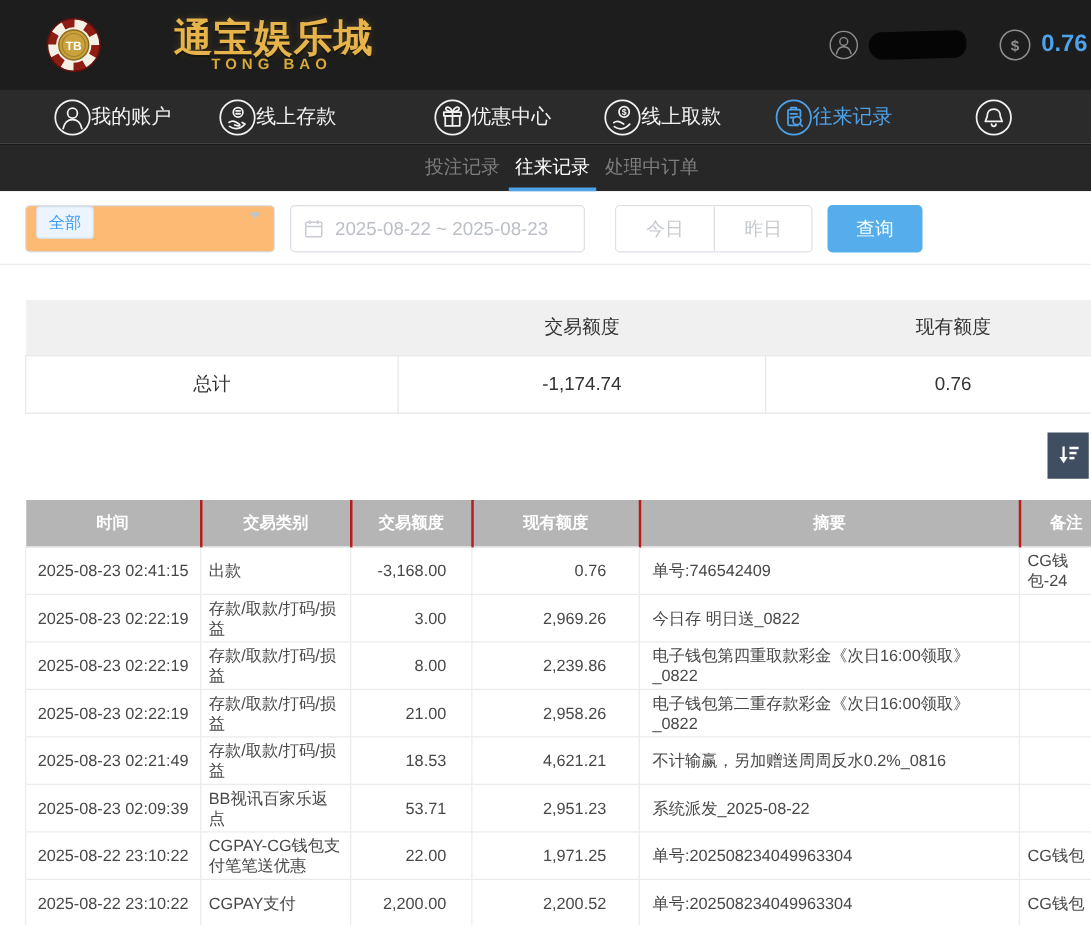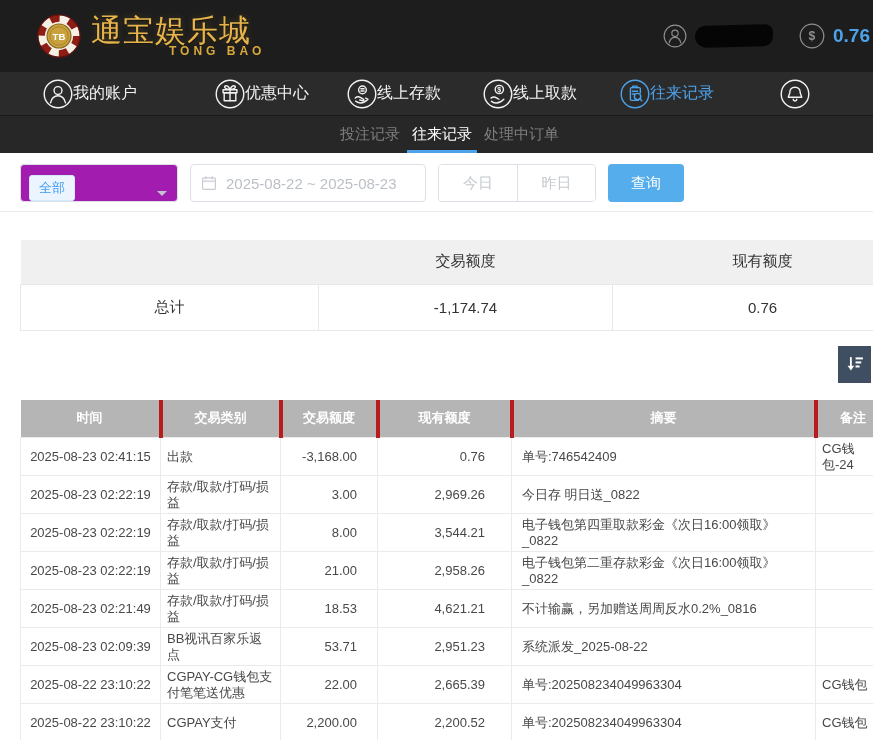--- a/index.html
+++ b/index.html
@@ -3,23 +3,23 @@
 <meta charset="utf-8">
 <style>
   * { margin:0; padding:0; box-sizing:border-box; }
   html,body { width:873px; height:740px; overflow:hidden; background:#fff;
     font-family:"Liberation Sans","DejaVu Sans",sans-serif; }
 
   
   .top-header { position:relative; height:72px; background:#1d1d1d;
     display:flex; align-items:center; padding-left:36px; }
   .logo { display:flex; align-items:center; gap:9px; cursor:pointer; }
-  .logo-text .logo-cn { font-size:31px; font-weight:normal; color:#e6b44a;
+  .logo-text .logo-cn { font-size:31px; font-weight:bold; color:#e6b44a;
     text-shadow:0 1px 2px rgba(0,0,0,.6), 0 0 6px rgba(230,180,74,.25);
-    letter-spacing:1px; line-height:34px; }
+    letter-spacing:1px; line-height:34px;margin-left:48px; }
   .logo-text .logo-sub { font-size:12px; font-weight:bold; letter-spacing:4px;
     color:#d8a83c; margin-top:-4px; margin-left:78px; }
   .header-right { position:absolute; left:663px; top:0; height:72px;
     display:flex; align-items:center; }
   .user-icon-wrap { color:#8f8f8f; display:flex; }
   .redacted { width:78px; height:22px; background:#050505;
     border-radius:12px 9px 11px 13px; margin-left:8px; transform:rotate(-1.5deg); }
   .dollar-icon-wrap { color:#8f8f8f; margin-left:26px; display:flex; }
   .balance-amount { color:#4da2ea; font-size:19px; font-weight:bold; margin-left:8px; }
   .balance-cur { color:#4da2ea; font-size:11px; font-weight:bold; margin-left:3px; margin-top:4px; }
@@ -39,32 +39,32 @@
     display:flex; align-items:stretch; gap:12px; padding-left:340px; }
   .tab { position:relative; color:#7f7f7f; font-size:15px; line-height:36px;
     white-space:nowrap; cursor:pointer; }
   .tab.active { color:#fff; }
   .tab.active::after { content:""; position:absolute; left:-5px; right:-5px;
     bottom:0; height:3px; background:#4da2ea; }
 
   
   .filter-bar { height:59px; padding:11px 0 0 20px; border-bottom:1px solid #ebebeb;
     display:flex; align-items:flex-start; background:#fff; }
-  .select-box { width:158px; height:38px; border:1px solid #dcdfe6; border-radius:4px;
-    display:flex; align-items:flex-end; justify-content:space-between;
-    padding:0 10px 0 8px; cursor:pointer; background:#a21caf; }
+  .select-box { width:200px; height:38px; border:1px solid #dcdfe6; border-radius:4px;
+    display:flex; align-items:flex-start; justify-content:space-between;
+    padding:0 10px 0 8px; cursor:pointer; background:#fdba74; }
   .type-tag { background:#ecf5ff; border:1px solid #d3e9fc; color:#3f9cf2;
     font-size:13px; padding:3px 9px; border-radius:3px; }
   .caret-down { width:0; height:0; border:5px solid transparent;
     border-top-color:#c0c4cc; margin-top:5px; }
   .date-box { width:236px; height:38px; border:1px solid #dcdfe6; border-radius:4px;
     margin-left:12px; display:flex; align-items:center; gap:9px; padding:0 10px;
     background:#fff; cursor:pointer; }
   .date-text { color:#bcc0c6; font-size:15px; white-space:nowrap; }
-  .quick-group { display:flex; margin-left:12px; border:1px solid #dcdfe6;
+  .quick-group { display:flex; margin-left:24px; border:1px solid #dcdfe6;
     border-radius:4px; overflow:hidden; height:38px; background:#fff; }
   .quick-btn { width:78px; border:none; background:#fff; color:#c5c9cf;
     font-size:15px; cursor:pointer; font-family:inherit; }
   .quick-btn + .quick-btn { border-left:1px solid #dcdfe6; }
   .query-btn { width:76px; height:38px; margin-left:12px; background:#55aeeb;
     color:#fff; font-size:15px; border:none; border-radius:4px; cursor:pointer;
     font-family:inherit; }
 
   
   .summary-table { border-collapse:collapse; margin:28px 0 0 20px; width:892px;
@@ -76,21 +76,21 @@
 
   
   .sort-row { display:flex; justify-content:flex-end; padding-right:2px; margin-top:15px; }
   .sort-btn { width:33px; height:37px; background:#3f4e60; border:none;
     display:flex; align-items:center; justify-content:center; cursor:pointer; }
 
   
   .records-table { border-collapse:collapse; margin:17px 0 0 20px; width:870px;
     table-layout:fixed; font-size:13px; color:#484848; }
   .records-table th { background:#b5b5b5; color:#fff; font-weight:bold;
-    height:38px; text-align:center; border-right:4px solid #b91c1c; font-size:13px; }
+    height:38px; text-align:center; border-right:2px solid #b91c1c; font-size:13px; }
   .records-table td { border:1px solid #ebebeb; background:#fff;
     padding:2px 6px; line-height:16px; vertical-align:middle; }
   .records-table tr { height:38px; }
   .c-time   { text-align:center; white-space:nowrap; }
   .c-type   { text-align:left; }
   .c-amount { text-align:right; padding-right:20px !important; white-space:nowrap; }
   .c-balance{ text-align:right; padding-right:26px !important; white-space:nowrap; }
   .c-summary{ text-align:left; padding-left:10px !important; }
   .c-remark { text-align:left; }
 
@@ -140,41 +140,41 @@
 <div class="nav">
   <div class="nav-inner">
     <div class="nav-item">
       <svg class="oicon" width="30" height="30" viewBox="0 0 32 32">
         <circle cx="16" cy="16" r="14.7"></circle>
           <circle cx="16" cy="12.3" r="4.2"></circle>
         <path d="M8 25.5 c1.2-5.4 4.3-7.6 8-7.6 s6.8 2.2 8 7.6"></path>
       </svg>
       <span>我的账户</span>
     </div>
+    <div class="nav-item g2">
+      <svg class="oicon" width="30" height="30" viewBox="0 0 32 32">
+        <circle cx="16" cy="16" r="14.7"></circle>
+        <circle cx="16.5" cy="11.6" r="4.1"></circle>
+        <line x1="14.8" y1="10.4" x2="18.2" y2="10.4"></line>
+        <line x1="14.8" y1="12.8" x2="18.2" y2="12.8"></line>
+        <path d="M8.8 20.2 c2.2-1.8 3.8-1.5 5.8-0.3 l2.8 1.6 c1.2 0.7 0.5 2-0.9 1.6 l-2.9-0.7"></path>
+        <path d="M9.2 23.6 c4.2 3 8.8 2.5 13.2-2 l-2.4-1.3"></path>
+      </svg>
+      <span>线上存款</span>
+    </div>
     <div class="nav-item g1">
       <svg class="oicon" width="30" height="30" viewBox="0 0 32 32">
         <circle cx="16" cy="16" r="14.7"></circle>
         <rect x="9.8" y="14.6" width="12.4" height="8.6"></rect>
         <rect x="8.6" y="11.4" width="14.8" height="3.2"></rect>
         <line x1="16" y1="11.4" x2="16" y2="23.2"></line>
         <path d="M16 11.2 c-1.2-3.4-3.9-4.9-5.3-3.6 c-1.3 1.2 0.6 3.6 5.3 3.6 z"></path>
         <path d="M16 11.2 c1.2-3.4 3.9-4.9 5.3-3.6 c1.3 1.2-0.6 3.6-5.3 3.6 z"></path>
       </svg>
       <span>优惠中心</span>
-    </div>
-    <div class="nav-item g2">
-      <svg class="oicon" width="30" height="30" viewBox="0 0 32 32">
-        <circle cx="16" cy="16" r="14.7"></circle>
-        <circle cx="16.5" cy="11.6" r="4.1"></circle>
-        <line x1="14.8" y1="10.4" x2="18.2" y2="10.4"></line>
-        <line x1="14.8" y1="12.8" x2="18.2" y2="12.8"></line>
-        <path d="M8.8 20.2 c2.2-1.8 3.8-1.5 5.8-0.3 l2.8 1.6 c1.2 0.7 0.5 2-0.9 1.6 l-2.9-0.7"></path>
-        <path d="M9.2 23.6 c4.2 3 8.8 2.5 13.2-2 l-2.4-1.3"></path>
-      </svg>
-      <span>线上存款</span>
     </div>
     <div class="nav-item g3">
       <svg class="oicon" width="30" height="30" viewBox="0 0 32 32">
         <circle cx="16" cy="16" r="14.7"></circle>
         <circle cx="17.4" cy="11.2" r="4.4"></circle>
         <text x="17.4" y="13.8" font-size="7.5" text-anchor="middle">$</text>
         <path d="M8.6 20.4 c2.2-1.8 3.8-1.5 5.8-0.3 l2.6 1.5"></path>
         <path d="M9 23.8 c4.2 3 8.8 2.4 13.2-2.2"></path>
       </svg>
       <span>线上取款</span>
@@ -307,21 +307,21 @@
       <td class="c-type">存款/取款/打码/损益</td>
       <td class="c-amount">3.00</td>
       <td class="c-balance">2,969.26</td>
       <td class="c-summary">今日存 明日送_0822</td>
       <td class="c-remark"></td>
     </tr>
     <tr>
       <td class="c-time">2025-08-23 02:22:19</td>
       <td class="c-type">存款/取款/打码/损益</td>
       <td class="c-amount">8.00</td>
-      <td class="c-balance">3,544.21</td>
+      <td class="c-balance">2,239.86</td>
       <td class="c-summary">电子钱包第四重取款彩金《次日16:00领取》_0822</td>
       <td class="c-remark"></td>
     </tr>
     <tr>
       <td class="c-time">2025-08-23 02:22:19</td>
       <td class="c-type">存款/取款/打码/损益</td>
       <td class="c-amount">21.00</td>
       <td class="c-balance">2,958.26</td>
       <td class="c-summary">电子钱包第二重存款彩金《次日16:00领取》_0822</td>
       <td class="c-remark"></td>
@@ -339,21 +339,21 @@
       <td class="c-type">BB视讯百家乐返点</td>
       <td class="c-amount">53.71</td>
       <td class="c-balance">2,951.23</td>
       <td class="c-summary">系统派发_2025-08-22</td>
       <td class="c-remark"></td>
     </tr>
     <tr>
       <td class="c-time">2025-08-22 23:10:22</td>
       <td class="c-type">CGPAY-CG钱包支付笔笔送优惠</td>
       <td class="c-amount">22.00</td>
-      <td class="c-balance">2,665.39</td>
+      <td class="c-balance">1,971.25</td>
       <td class="c-summary">单号:202508234049963304</td>
       <td class="c-remark">CG钱包</td>
     </tr>
     <tr>
       <td class="c-time">2025-08-22 23:10:22</td>
       <td class="c-type">CGPAY支付</td>
       <td class="c-amount">2,200.00</td>
       <td class="c-balance">2,200.52</td>
       <td class="c-summary">单号:202508234049963304</td>
       <td class="c-remark">CG钱包</td>

